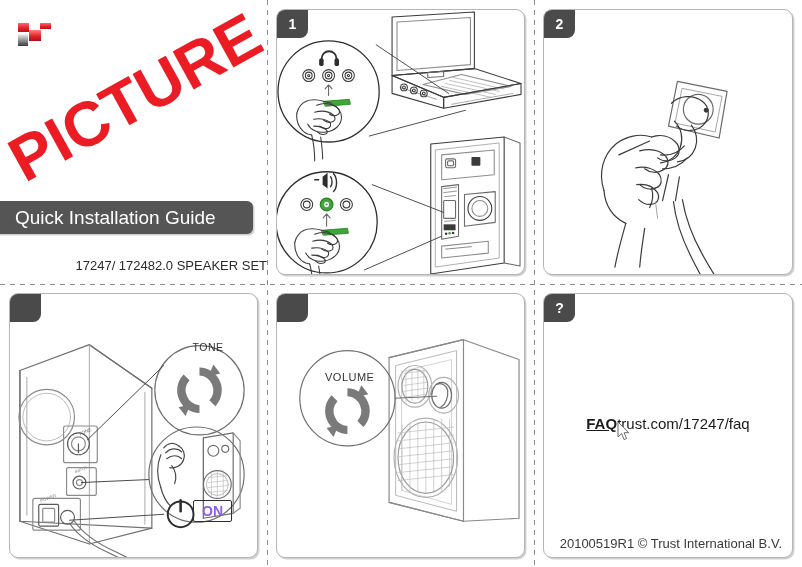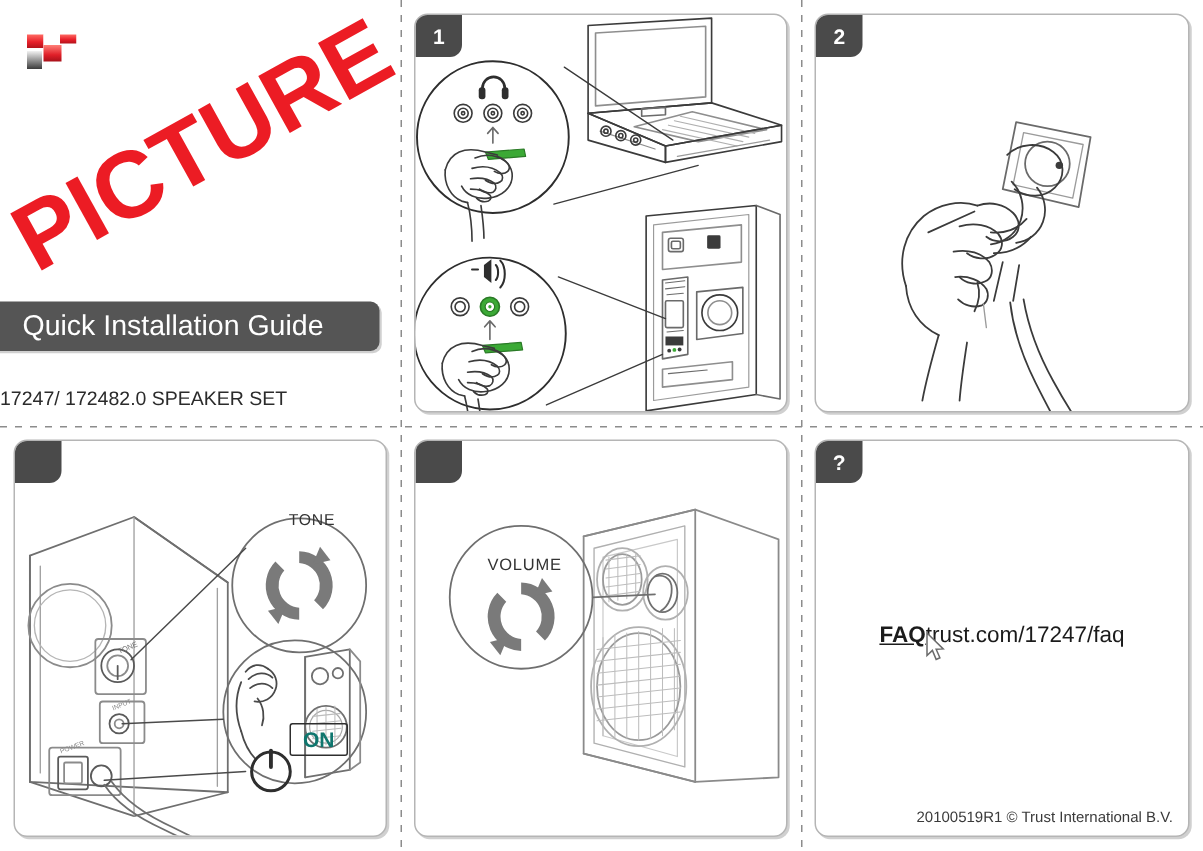--- a/index.html
+++ b/index.html
@@ -145,21 +145,21 @@
     transform: rotate(-29deg);
     transform-origin: left center;
     white-space: nowrap;
   }
 
   .model-line {
     position: absolute;
     left: 0;
     right: 0;
     top: 258px;
-    text-align: left;
+    text-align: right;
     font-size: 13px;
     color: #2b2b2b;
     white-space: nowrap;
   }
 
   
   .art { position: absolute; inset: 0; }
   .art svg { display: block; width: 100%; height: 100%; }
 
   
@@ -171,21 +171,21 @@
     text-align: center;
     font-size: 15px;
     color: #1b1b1b;
     white-space: nowrap;
   }
   .faq-line b { font-weight: bold; text-decoration: underline; }
   .footer-note {
     position: absolute;
     right: 10px;
     bottom: 6px;
-    font-size: 10px;
+    font-size: 13px;
     color: #3a3a3a;
     white-space: nowrap;
   }
 
   
   .cursor {
     position: absolute;
     left: 617px;
     top: 421px;
     width: 13px;
@@ -498,23 +498,23 @@
             <path d="M60 228 L155 222" stroke="#4a4a4a" stroke-width="1"></path>
             <circle cx="172" cy="222" r="13" stroke="#2e2e2e" stroke-width="2"></circle>
             <path d="M172 208 L172 219" stroke="#2e2e2e" stroke-width="2.6"></path>
           </g>
         </svg>
       </div>
 
       <div style="position:absolute; left:178px; top:47px; width:40px; text-align:center;
                   font-size:10.5px; color:#333; letter-spacing:.5px;">TONE</div>
 
-      <div style="position:absolute; left:183px; top:188px; padding:2px 8px;
+      <div style="position:absolute; left:183px; top:206px; padding:2px 8px;
                   border:1.3px solid #2e2e2e; border-radius:2px; font-size:14px;
-                  font-weight:bold; color:#0f766e; line-height:16px;">ON</div>
+                  font-weight:bold; color:#8b5cf6; line-height:16px;">ON</div>
     </div>
   </div>
 
   <div class="cell cell-4">
     <div class="card">
       <div class="badge"></div>
       <div class="art">
         <svg viewBox="0 0 249 265" xmlns="http://www.w3.org/2000/svg" fill="none" stroke="#7a7a7a" stroke-width="1.2" stroke-linecap="round" stroke-linejoin="round">
 
           <g>

